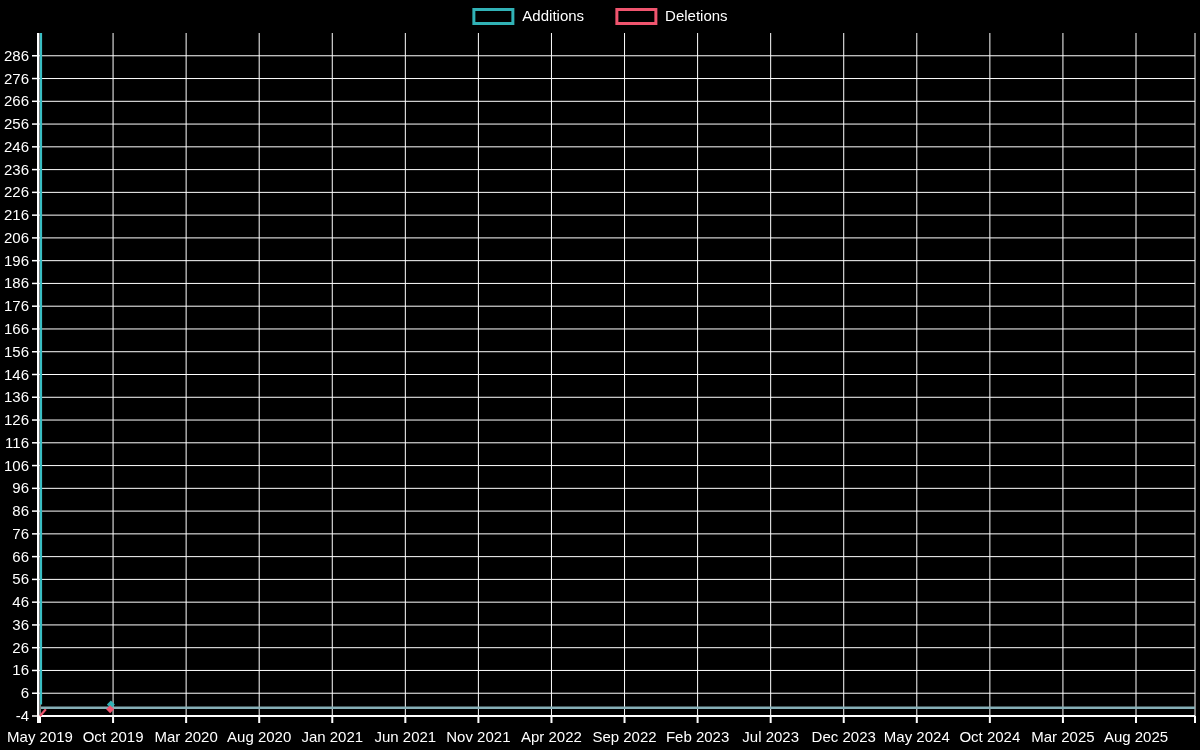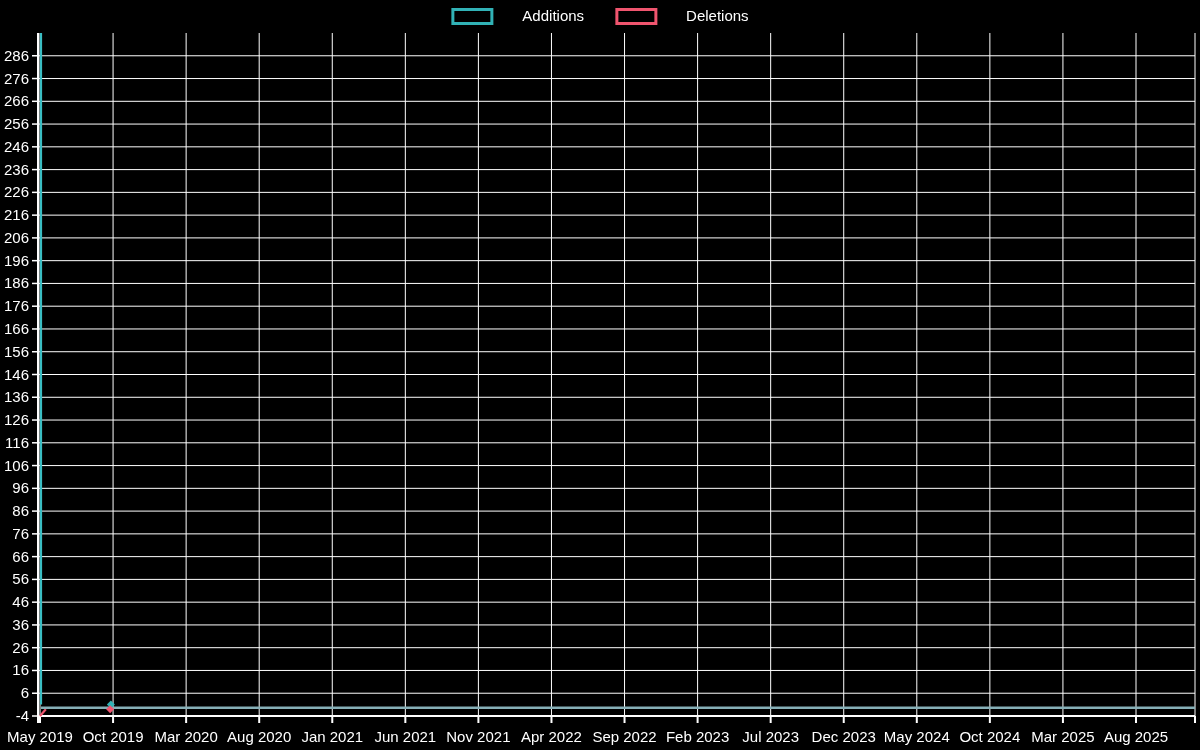--- a/index.html
+++ b/index.html
@@ -1,20 +1,20 @@
 <!DOCTYPE html>
 <html><head>
 <meta charset="utf-8">
 <style>
   html,body{margin:0;padding:0;background:#000;width:1200px;height:750px;overflow:hidden;
             font-family:"Liberation Sans","DejaVu Sans",sans-serif;}
   .stage{position:relative;width:1200px;height:750px;background:#000;}
   .legend{position:absolute;top:7px;left:50%;transform:translateX(-50%);
           display:flex;align-items:center;white-space:nowrap;}
-  .legend-item{display:flex;align-items:center;cursor:pointer;gap:21px;}
+  .legend-item{display:flex;align-items:center;cursor:pointer;}
   .legend-item + .legend-item{margin-left:31px;}
   .legend-box{display:inline-block;width:36px;height:11px;border:3px solid #888;background:transparent;margin-right:8px;}
   .legend-label{color:#fff;font-size:15px;line-height:18px;}
   svg{position:absolute;left:0;top:0;}
   .tick-text{fill:#fff;font-size:15px;font-family:"Liberation Sans","DejaVu Sans",sans-serif;}
 </style>
 </head>
 <body>
 
 <div class="stage">

